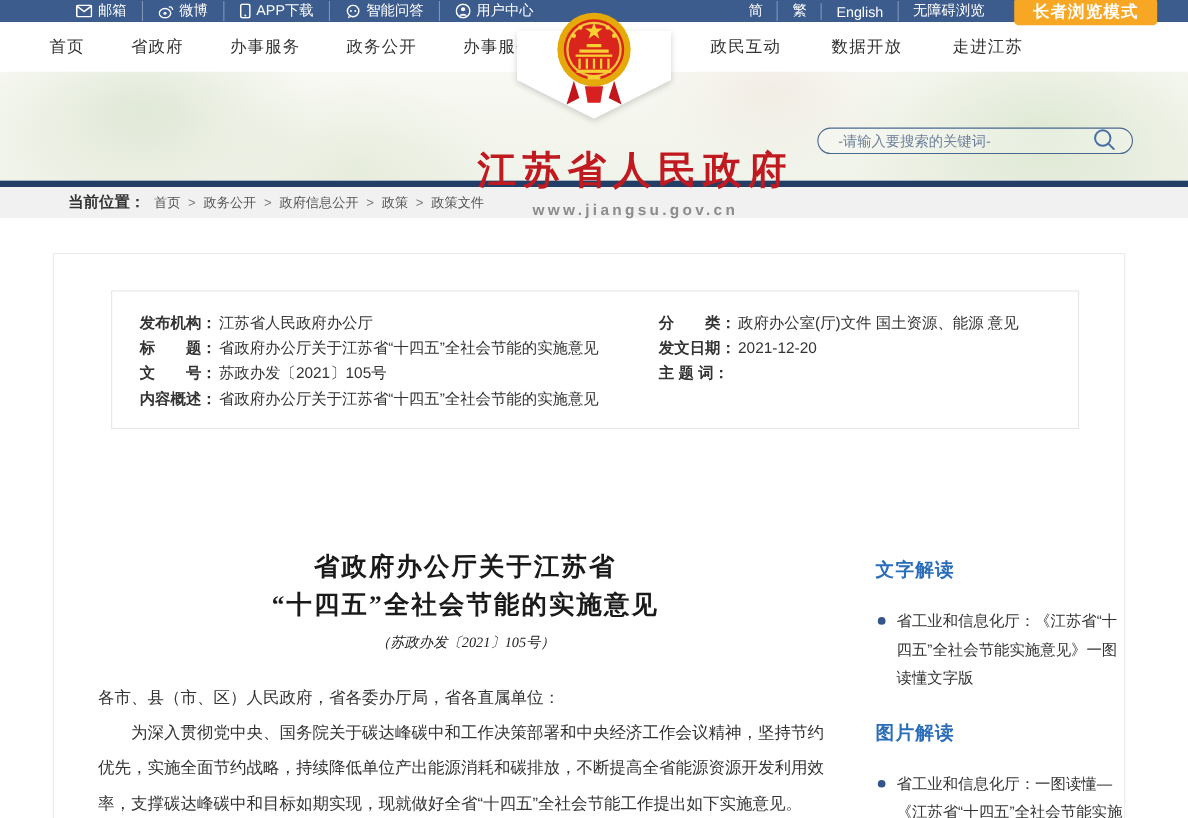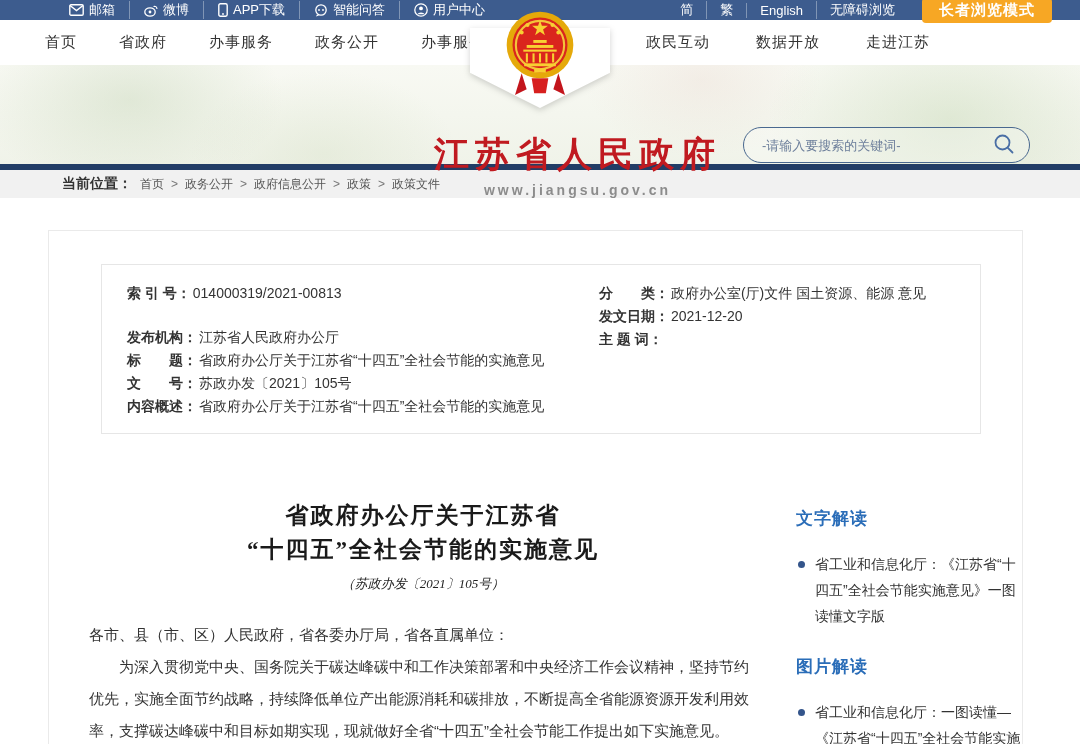--- a/index.html
+++ b/index.html
@@ -33,21 +33,21 @@
     background:
       radial-gradient(ellipse 220px 130px at 12% 35%, rgba(176,198,158,.30), transparent 70%),
       radial-gradient(ellipse 260px 160px at 88% 55%, rgba(183,206,163,.34), transparent 70%),
       radial-gradient(ellipse 170px 110px at 65% 15%, rgba(226,198,188,.22), transparent 70%),
       radial-gradient(ellipse 190px 120px at 30% 90%, rgba(200,214,180,.25), transparent 70%),
       linear-gradient(#f8f9f3, #f0f3e9); }
   .site-title-block { position:absolute; left:340px; top:18px; width:475px; text-align:center;margin-top:48px; }
   .site-title { color:#c01a20; font-size:35px; font-weight:bold; letter-spacing:6px;
     font-family:"Liberation Sans",sans-serif; }
   .site-url { color:#8c8c8c; font-size:14px; font-weight:bold; letter-spacing:3px; margin-top:4px; }
-  .search-box { position:absolute; right:50px; top:62px; width:287px; height:36px;
+  .search-box { position:absolute; right:50px; top:51px; width:287px; height:24px;
     border:1px solid #49688f; border-radius:18px; background:rgba(255,255,255,.25);
     display:flex; align-items:center; }
   .search-input { flex:1; border:none; background:transparent; outline:none;
     padding:0 8px 0 18px; font-size:13px; color:#3c4f6b; }
   .search-input::placeholder { color:#6d7f9b; }
   .search-btn { border:none; background:transparent; cursor:pointer; padding:0 14px 0 0;
     display:flex; align-items:center; }
 
   
   .shield-wrap { position:absolute; left:0; top:0; width:1080px; height:0; z-index:15;
@@ -228,24 +228,20 @@
   <span class="bc-sep">&gt;</span>
   <span class="bc-link">政策</span>
   <span class="bc-sep">&gt;</span>
   <span class="bc-link">政策文件</span>
 </div>
 
 <div class="card">
 
   <div class="meta-box">
     <div class="meta-col-left">
-      <div class="mrow gap">
-        <span class="mlabel">索 引 号：</span>
-        <span class="mvalue">014000319/2021-00813</span>
-      </div>
       <div class="mrow">
         <span class="mlabel">发布机构：</span>
         <span class="mvalue">江苏省人民政府办公厅</span>
       </div>
       <div class="mrow">
         <span class="mlabel">标　　题：</span>
         <span class="mvalue">省政府办公厅关于江苏省“十四五”全社会节能的实施意见</span>
       </div>
       <div class="mrow">
         <span class="mlabel">文　　号：</span>

